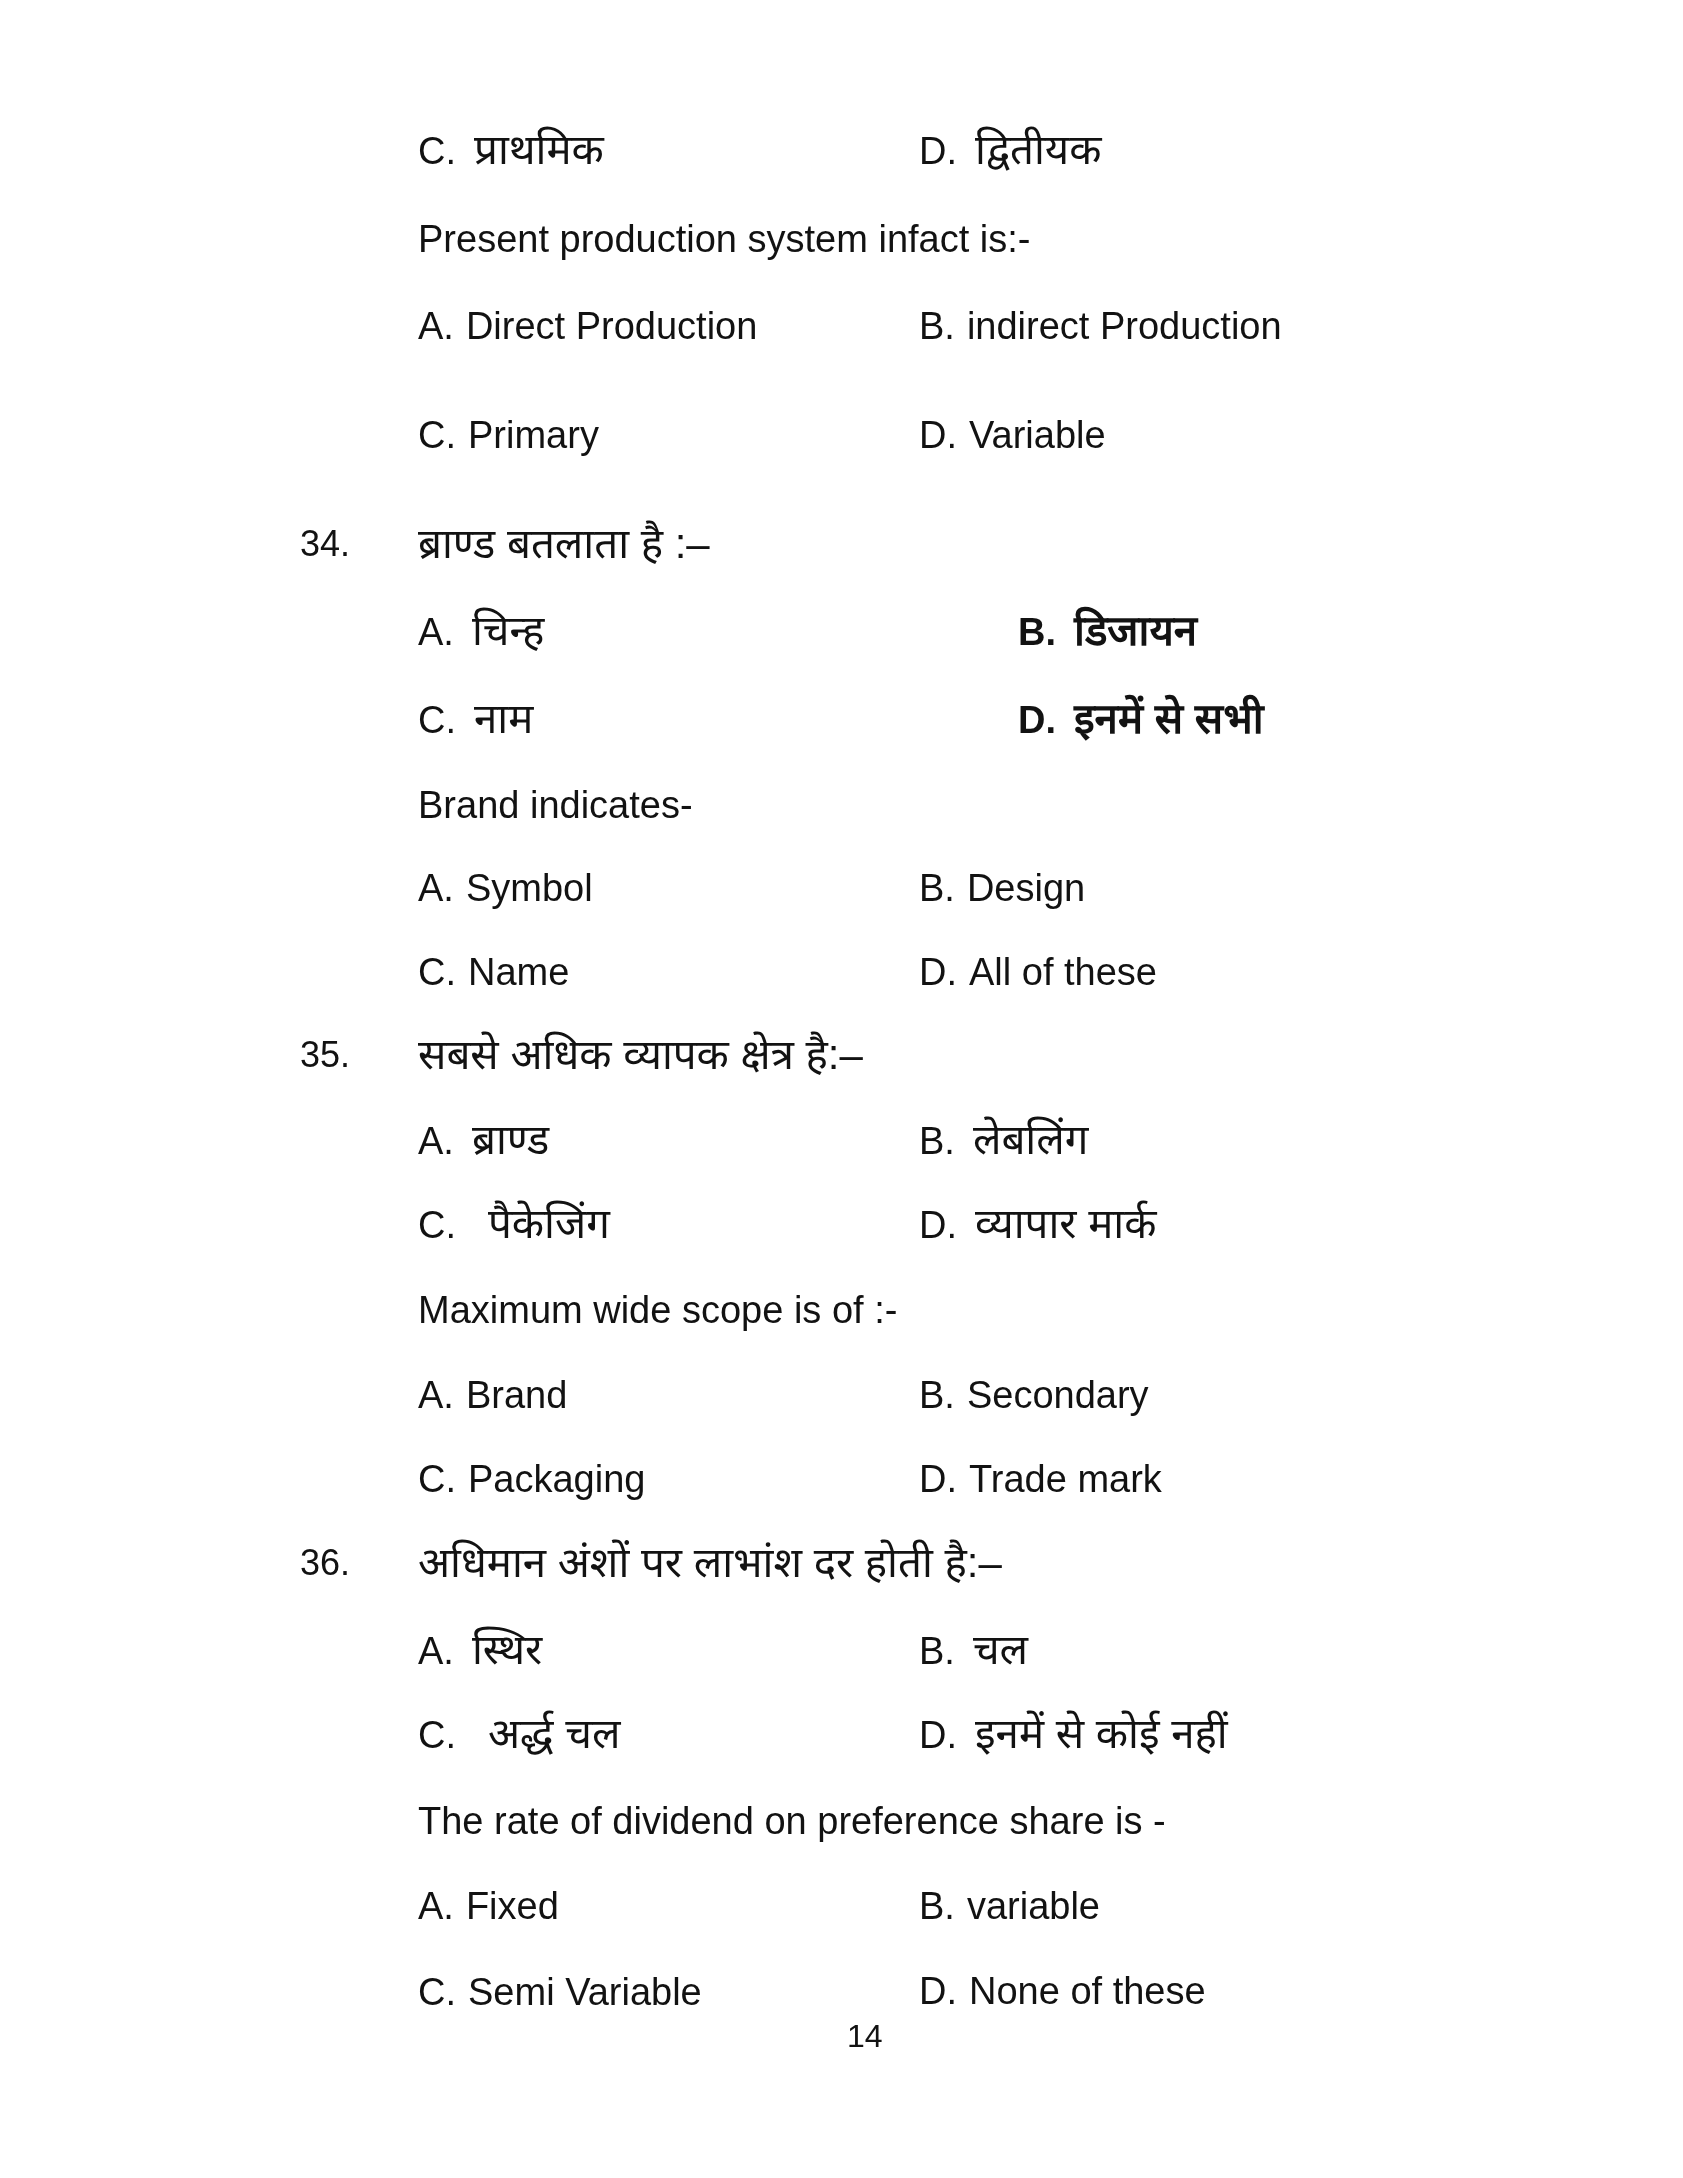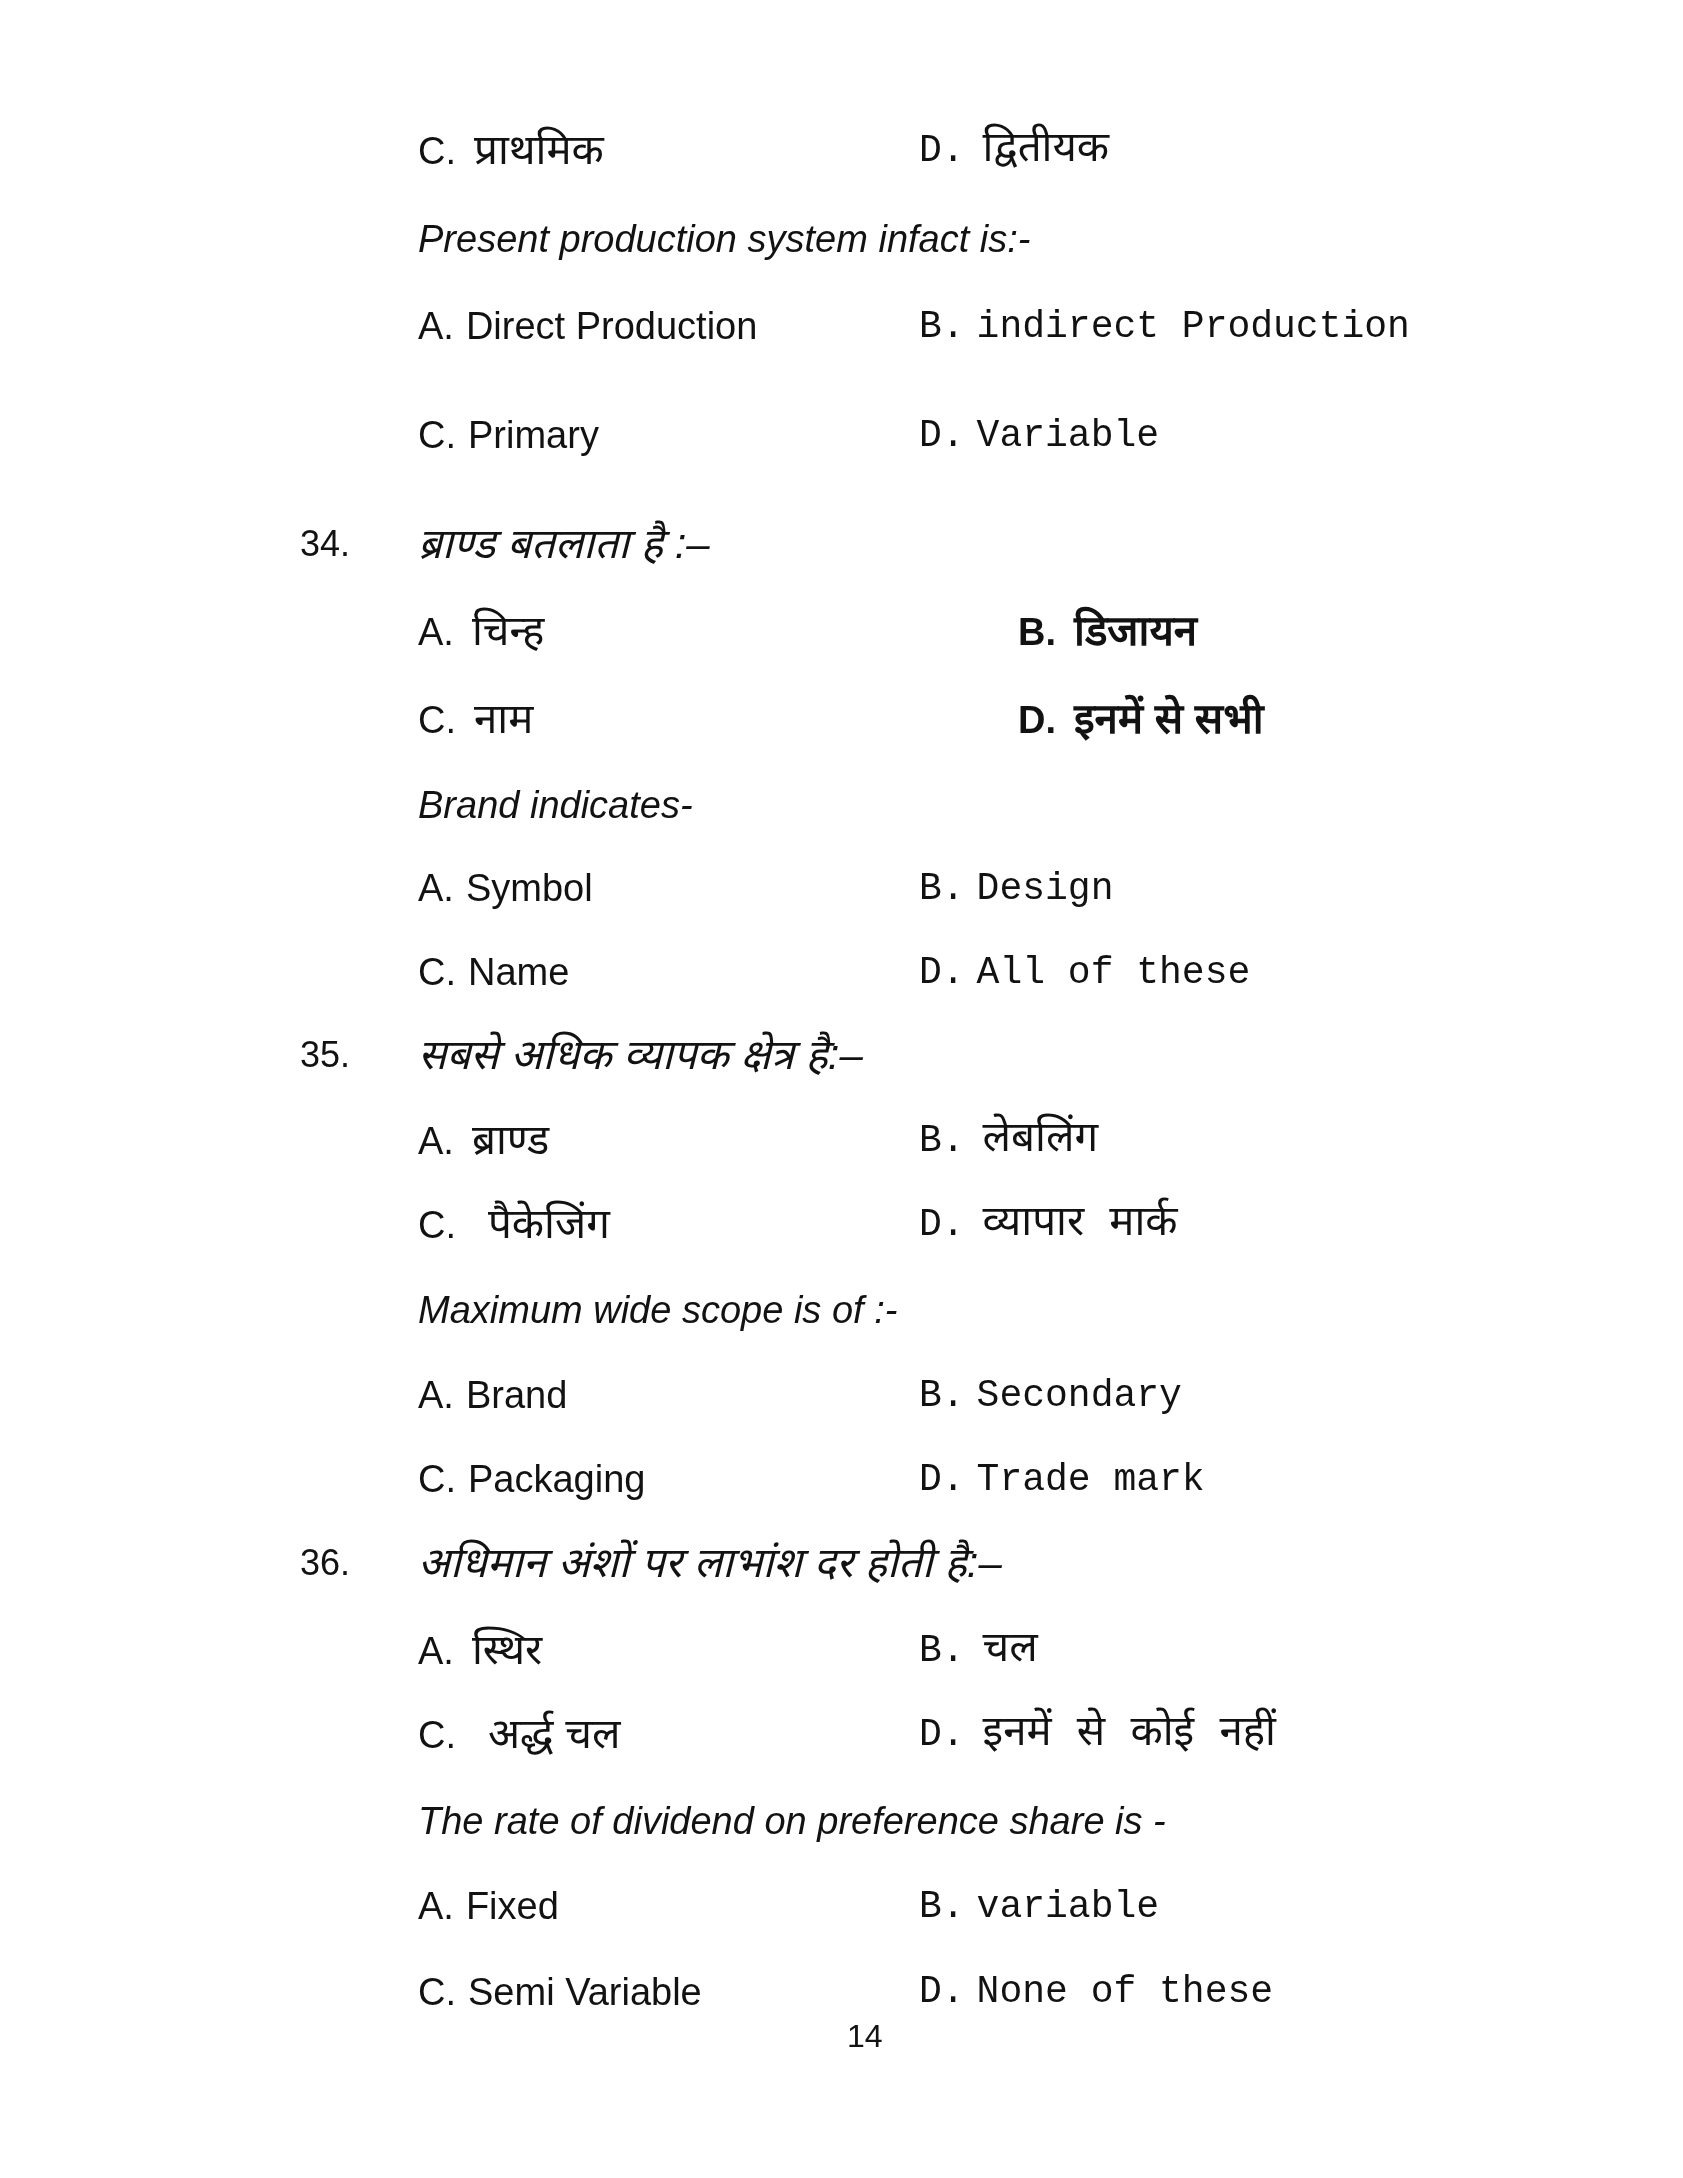--- a/index.html
+++ b/index.html
@@ -13,24 +13,24 @@
     overflow: hidden;
   }
   .line { position: absolute; white-space: nowrap; line-height: 1.15; }
   .en { font-size: 38px; }
   .hi { font-size: 42px; line-height: 1.0; text-align: right; }
   .qnum { font-size: 36px; }
   .opt .lbl { font-size: 38px; display: inline-block; margin-right: 12px; }
   .opt.hi-opt .lbl { margin-right: 18px; }
   .opt.gap-wide .lbl { margin-right: 32px; }
   .col1 { left: 418px; }
-  .col2 { left: 919px; font-family: Liberation Mono, monospace; }
+  .col2 { left: 919px; }
   .col2-indent { left: 1018px; font-weight: bold; }
   .numcol { left: 300px; }
-  .stem-col { left: 418px; font-style: italic; }
+  .stem-col { left: 418px; }
   .footer-page-num { font-size: 32px; left: 847px; top: 2018px; }
 </style>
 </head>
 <body>
 
 <div class="page">
 
   <div class="line opt hi-opt col1" style="top:129px"><span class="lbl">C.</span><span class="hi">प्राथमिक</span></div>
   <div class="line opt hi-opt col2" style="top:129px"><span class="lbl">D.</span><span class="hi">द्वितीयक</span></div>
 

